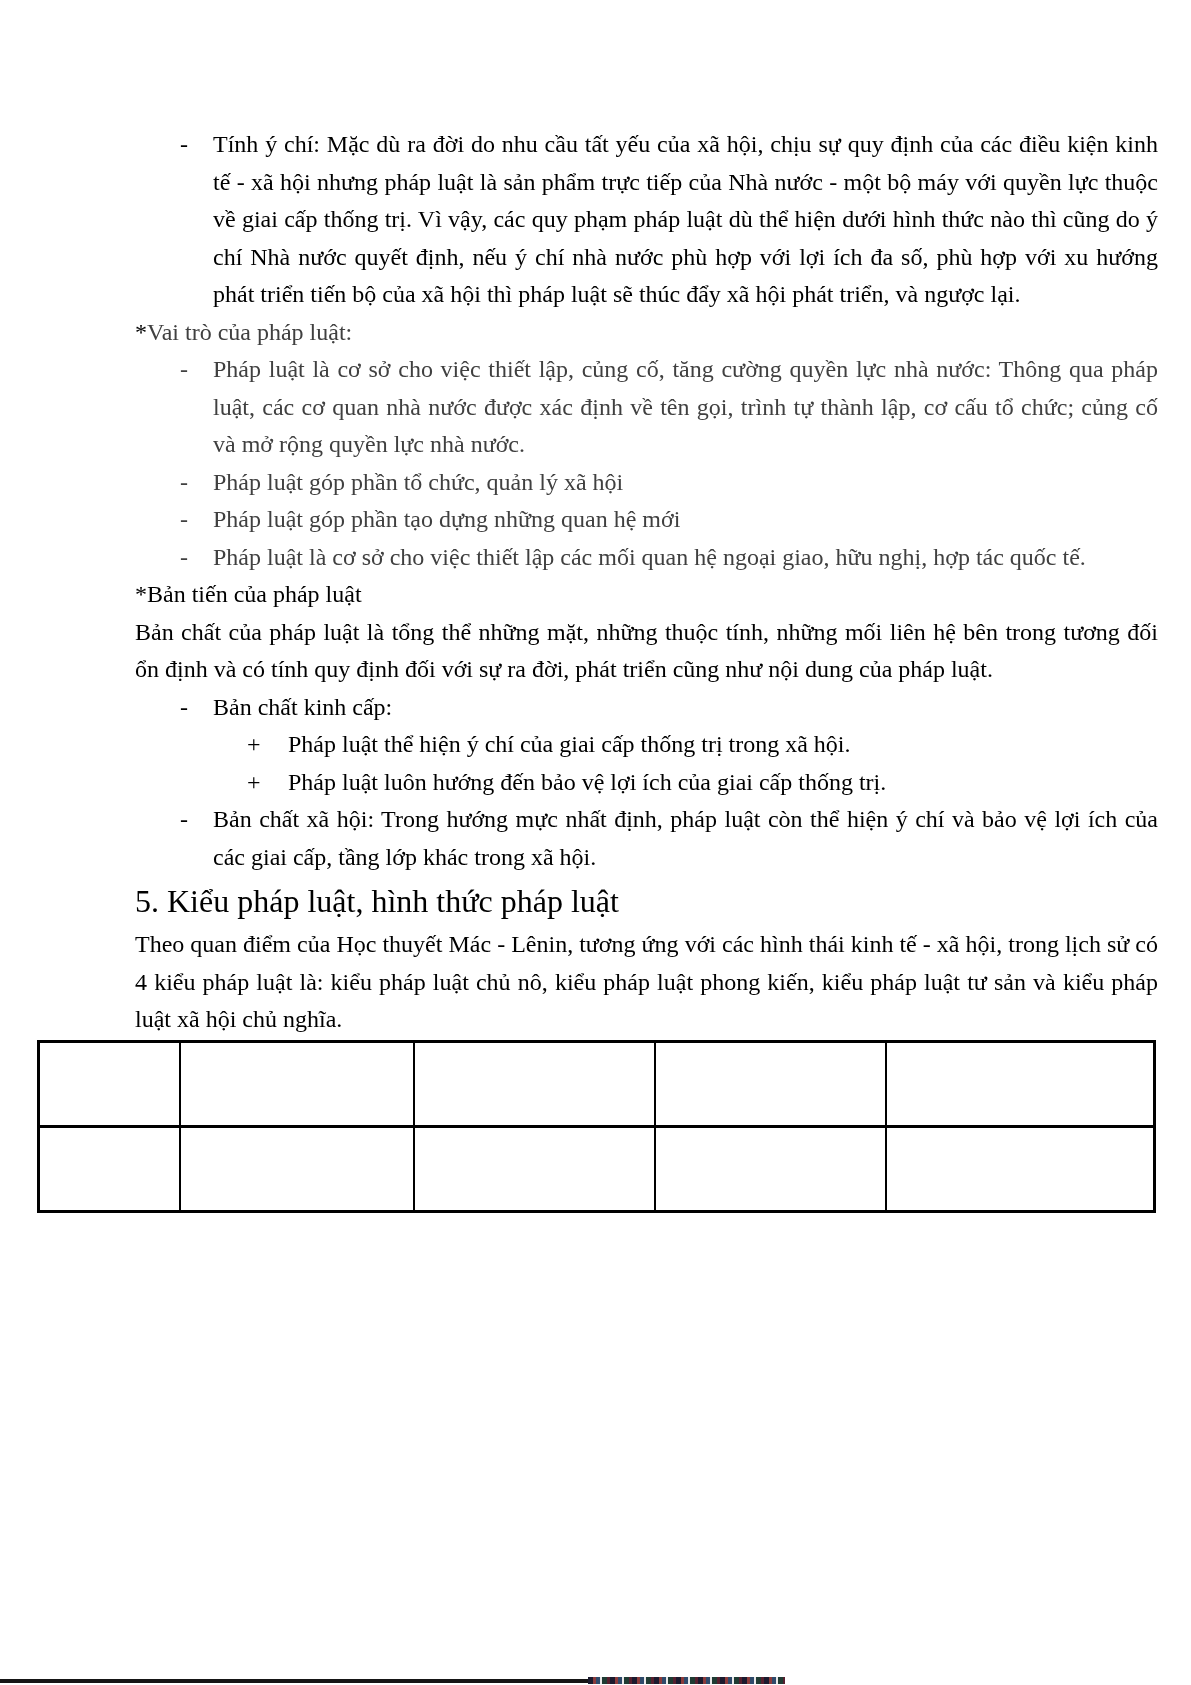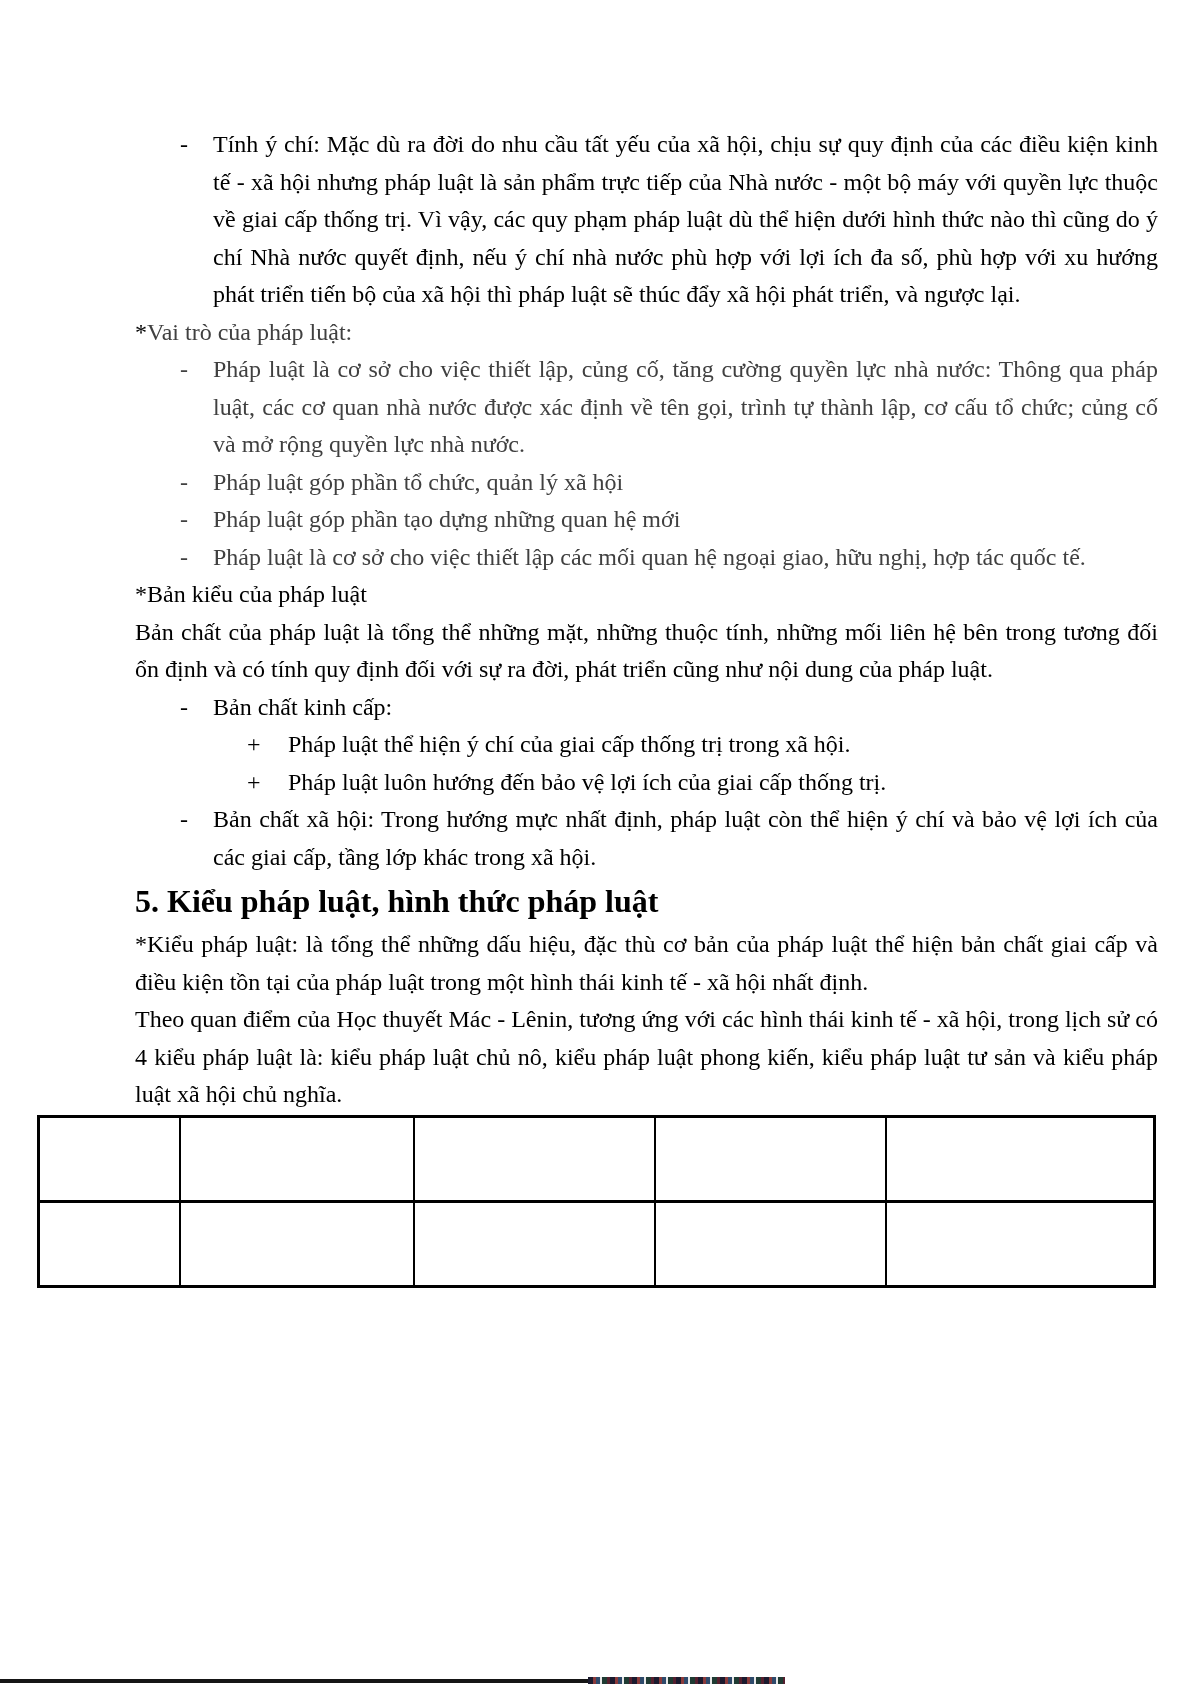--- a/index.html
+++ b/index.html
@@ -26,21 +26,21 @@
   p { margin:0; }
   .li1 { position:relative; padding-left:78px; }
   .li1 > .marker { position:absolute; left:45px; top:0; }
   .li2 { position:relative; padding-left:153px; }
   .li2 > .marker { position:absolute; left:112px; top:0; }
   .blue { color:#404040; }
   .italic { }
   .section-heading {
     font-size:32px;
     line-height:50px;
-    font-weight:bold;
+    font-weight:normal;
     text-align:left;
     margin:0;
   }
   table.empty-table {
     border-collapse:collapse;
     table-layout:fixed;
     width:1116px;
     margin-left:-98px;
     margin-top:1px;
   }
@@ -88,21 +88,21 @@
     <p class="li1 blue">
       <span class="marker">-</span>
       <span>Pháp luật góp phần tạo dựng những quan hệ mới</span>
     </p>
     <p class="li1 blue">
       <span class="marker">-</span>
       <span>Pháp luật là cơ sở cho việc thiết lập các mối quan hệ ngoại giao, hữu nghị, hợp tác quốc tế.</span>
     </p>
 
     <p>
-      <span>*</span><span>Bản kiểu của pháp luật</span>
+      <span>*</span><span>Bản tiến của pháp luật</span>
     </p>
 
     <p class="italic">Bản chất của pháp luật là tổng thể những mặt, những thuộc tính, những mối liên hệ bên trong tương đối ổn định và có tính quy định đối với sự ra đời, phát triển cũng như nội dung của pháp luật.</p>
 
     <p class="li1">
       <span class="marker">-</span>
       <span>Bản chất kinh cấp:</span>
     </p>
 
     <p class="li2">
@@ -114,23 +114,20 @@
       <span>Pháp luật luôn hướng đến bảo vệ lợi ích của giai cấp thống trị.</span>
     </p>
 
     <p class="li1">
       <span class="marker">-</span>
       <span>Bản chất xã hội: Trong hướng mực nhất định, pháp luật còn thể hiện ý chí và bảo vệ lợi ích của các giai cấp, tầng lớp khác trong xã hội.</span>
     </p>
 
     <h2 class="section-heading">5. Kiểu pháp luật, hình thức pháp luật</h2>
 
-    <p>
-      <span>*</span><span>Kiểu pháp luật: </span><span class="italic">là tổng thể những dấu hiệu, đặc thù cơ bản của pháp luật thể hiện bản chất giai cấp và điều kiện tồn tại của pháp luật trong một hình thái kinh tế - xã hội nhất định.</span>
-    </p>
 
     <p>Theo quan điểm của Học thuyết Mác - Lênin, tương ứng với các hình thái kinh tế - xã hội, trong lịch sử có 4 kiểu pháp luật là: kiểu pháp luật chủ nô, kiểu pháp luật phong kiến, kiểu pháp luật tư sản và kiểu pháp luật xã hội chủ nghĩa.</p>
 
     <table class="empty-table">
       <colgroup>
         <col style="width:141px">
         <col style="width:234px">
         <col style="width:241px">
         <col style="width:231px">
         <col style="width:269px">

